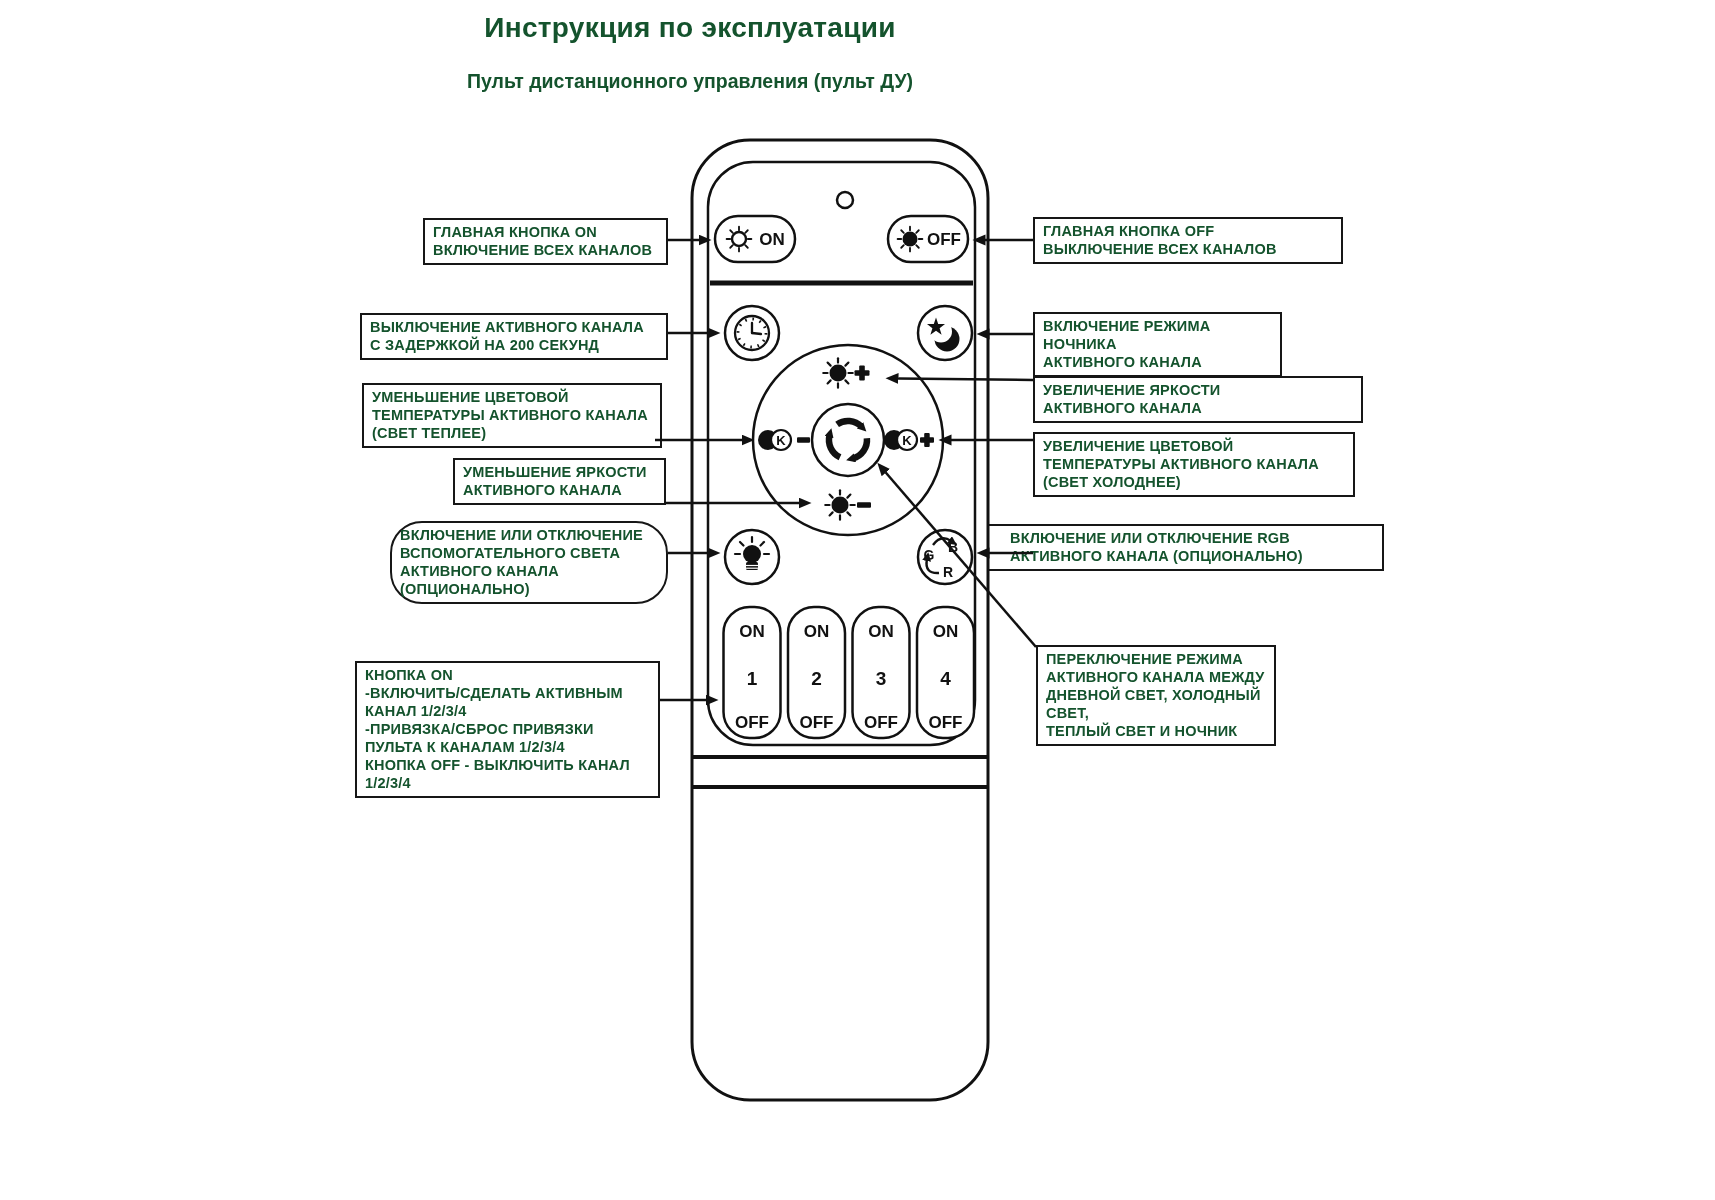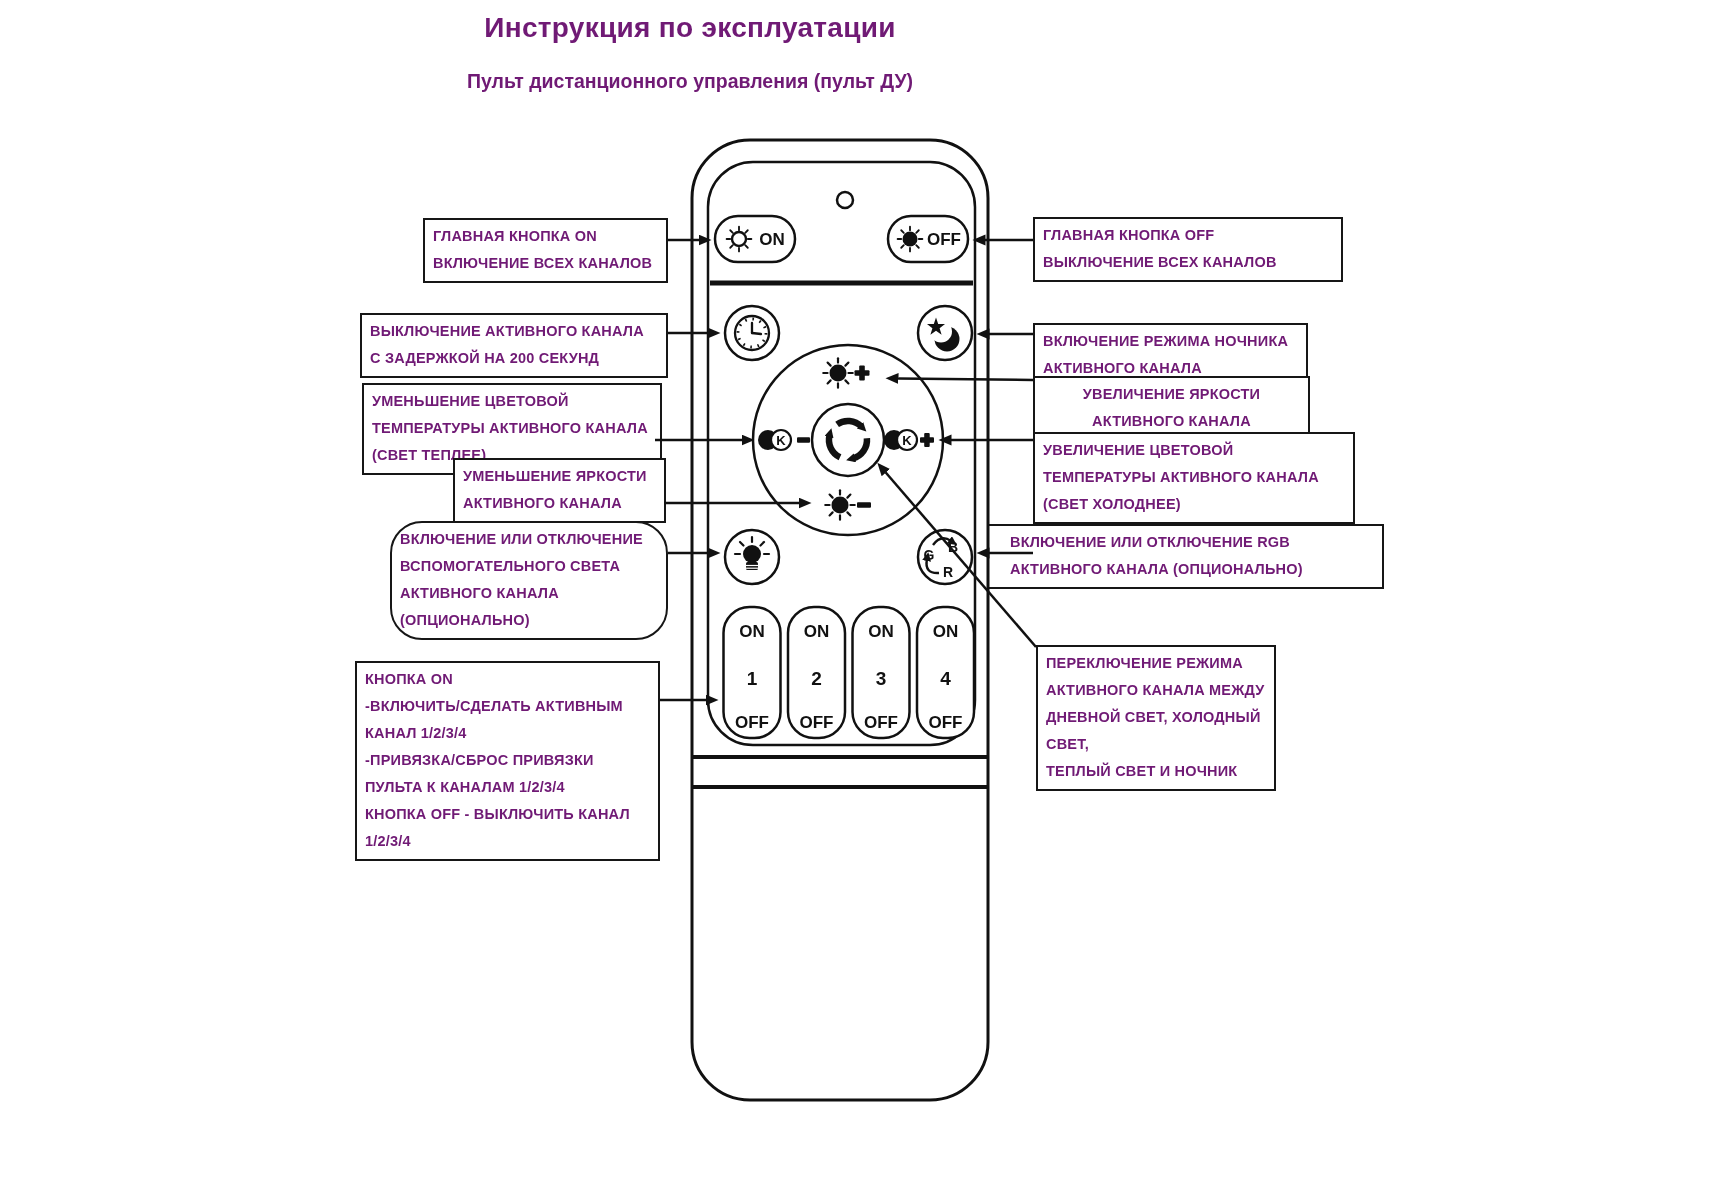--- a/index.html
+++ b/index.html
@@ -1,23 +1,23 @@
 <!DOCTYPE html>
 <html><head>
 <meta charset="utf-8">
 <style>
   html,body{margin:0;padding:0;background:#fff;}
-  .stage{position:relative;width:1715px;height:1200px;background:#fff;color:#701a75;
+  .stage{position:relative;width:1715px;height:1200px;background:#fff;color:#14532d;
          font-family:"Liberation Sans",sans-serif;overflow:hidden;}
   .title{position:absolute;left:0;top:12px;width:1380px;text-align:center;
          font-size:28px;font-weight:bold;letter-spacing:.3px;}
   .subtitle{position:absolute;left:0;top:70px;width:1380px;text-align:center;
          font-size:19.5px;font-weight:bold;}
   .callout{position:absolute;box-sizing:border-box;border:2.5px solid #161616;background:#fff;
-         padding:3px 8px 4px 8px;font-size:14.5px;line-height:27px;font-weight:bold;
+         padding:3px 8px 4px 8px;font-size:14.5px;line-height:18px;font-weight:bold;
          white-space:pre-line;letter-spacing:.2px;}
   svg{position:absolute;left:0;top:0;}
   svg text{font-family:"Liberation Sans",sans-serif;font-weight:bold;fill:#111;}
 </style>
 </head>
 <body>
 
 <div class="stage">
 
   <div class="title">Инструкция по эксплуатации</div>
@@ -39,23 +39,23 @@
   <div class="callout" style="left:355px;top:661px;width:305px;">КНОПКА ON
 -ВКЛЮЧИТЬ/СДЕЛАТЬ АКТИВНЫМ
 КАНАЛ 1/2/3/4
 -ПРИВЯЗКА/СБРОС ПРИВЯЗКИ
 ПУЛЬТА К КАНАЛАМ 1/2/3/4
 КНОПКА OFF - ВЫКЛЮЧИТЬ КАНАЛ
 1/2/3/4</div>
 
   <div class="callout" style="left:1033px;top:217px;width:310px;">ГЛАВНАЯ КНОПКА OFF
 ВЫКЛЮЧЕНИЕ ВСЕХ КАНАЛОВ</div>
-  <div class="callout" style="left:1033px;top:323px;width:275px;">ВКЛЮЧЕНИЕ РЕЖИМА НОЧНИКА
+  <div class="callout" style="left:1033px;top:312px;width:249px;">ВКЛЮЧЕНИЕ РЕЖИМА НОЧНИКА
 АКТИВНОГО КАНАЛА</div>
-  <div class="callout" style="left:1033px;top:376px;width:277px;text-align:center;">УВЕЛИЧЕНИЕ ЯРКОСТИ
+  <div class="callout" style="left:1033px;top:376px;width:330px;">УВЕЛИЧЕНИЕ ЯРКОСТИ
 АКТИВНОГО КАНАЛА</div>
   <div class="callout" style="left:1033px;top:432px;width:322px;">УВЕЛИЧЕНИЕ ЦВЕТОВОЙ
 ТЕМПЕРАТУРЫ АКТИВНОГО КАНАЛА
 (СВЕТ ХОЛОДНЕЕ)</div>
   <div class="callout" style="left:986px;top:524px;width:398px;padding-left:22px;">ВКЛЮЧЕНИЕ ИЛИ ОТКЛЮЧЕНИЕ RGB
 АКТИВНОГО КАНАЛА (ОПЦИОНАЛЬНО)</div>
   <div class="callout" style="left:1036px;top:645px;width:240px;">ПЕРЕКЛЮЧЕНИЕ РЕЖИМА
 АКТИВНОГО КАНАЛА МЕЖДУ
 ДНЕВНОЙ СВЕТ, ХОЛОДНЫЙ СВЕТ,
 ТЕПЛЫЙ СВЕТ И НОЧНИК</div>

